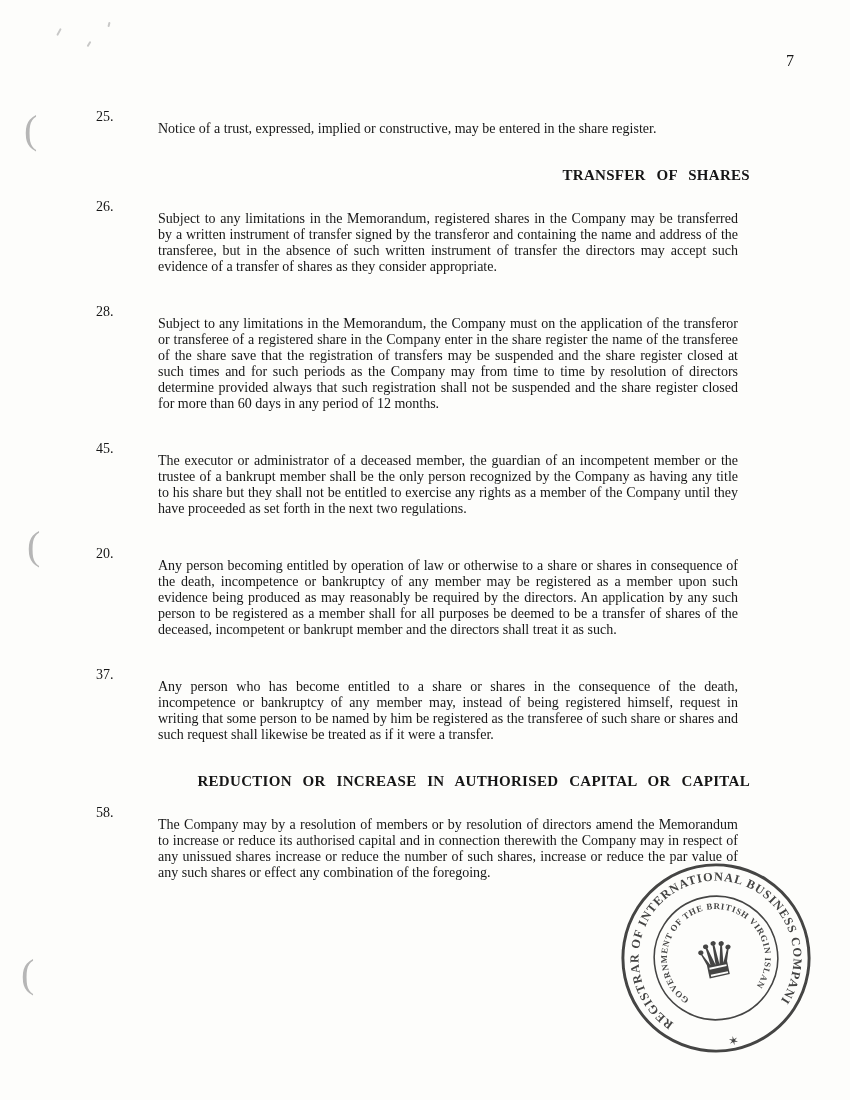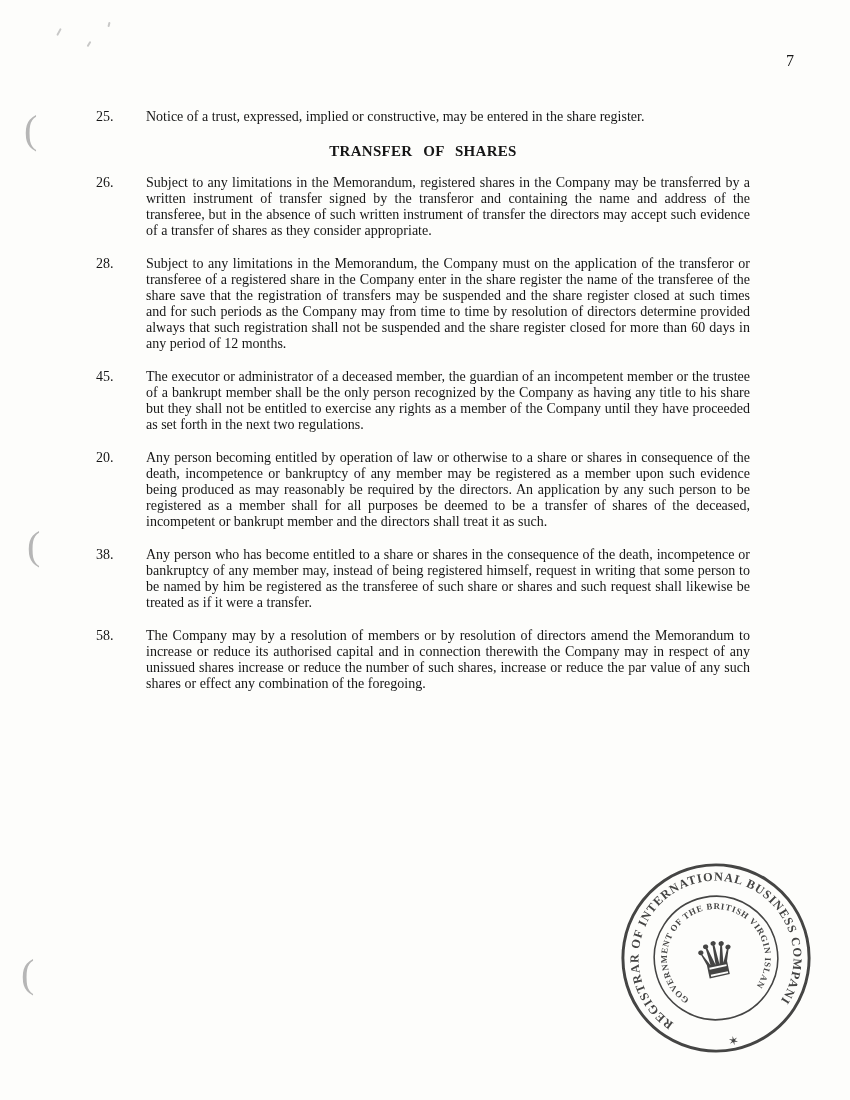--- a/index.html
+++ b/index.html
@@ -29,29 +29,29 @@
     align-items: flex-start;
     margin-bottom: 17px;
   }
   .clause-num {
     flex: 0 0 50px;
     font-size: 14px;
     line-height: 16px;
   }
   .clause-text {
     flex: 1;
-    margin: 0;
+    margin: 12px;
     font-size: 14px;
     line-height: 16px;
     text-align: justify;
   }
   .heading {
     font-size: 15px;
     font-weight: 700;
-    text-align: center;
+    text-align: right;
     margin: 4px 0 15px 0;
     word-spacing: 0.45em;
     letter-spacing: 0.3px;
     line-height: 18px;
   }
   
   .scan-mark {
     position: absolute;
     color: #9f9f9f;
     font-size: 40px;
@@ -125,25 +125,26 @@
       <span class="clause-num">45.</span>
       <p class="clause-text">The executor or administrator of a deceased member, the guardian of an incompetent member or the trustee of a bankrupt member shall be the only person recognized by the Company as having any title to his share but they shall not be entitled to exercise any rights as a member of the Company until they have proceeded as set forth in the next two regulations.</p>
     </div>
 
     <div class="clause">
       <span class="clause-num">20.</span>
       <p class="clause-text">Any person becoming entitled by operation of law or otherwise to a share or shares in consequence of the death, incompetence or bankruptcy of any member may be registered as a member upon such evidence being produced as may reasonably be required by the directors. An application by any such person to be registered as a member shall for all purposes be deemed to be a transfer of shares of the deceased, incompetent or bankrupt member and the directors shall treat it as such.</p>
     </div>
 
     <div class="clause">
-      <span class="clause-num">38.</span>
+      <span class="clause-num">37.</span>
       <p class="clause-text">Any person who has become entitled to a share or shares in the consequence of the death, incompetence or bankruptcy of any member may, instead of being registered himself, request in writing that some person to be named by him be registered as the transferee of such share or shares and such request shall likewise be treated as if it were a transfer.</p>
     </div>
 
 
+    <h2 class="heading">REDUCTION OR INCREASE IN AUTHORISED CAPITAL OR CAPITAL</h2>
 
     <div class="clause">
       <span class="clause-num">58.</span>
       <p class="clause-text">The Company may by a resolution of members or by resolution of directors amend the Memorandum to increase or reduce its authorised capital and in connection therewith the Company may in respect of any unissued shares increase or reduce the number of such shares, increase or reduce the par value of any such shares or effect any combination of the foregoing.</p>
     </div>
 
 
   </main>
 
   <div class="stamp">

